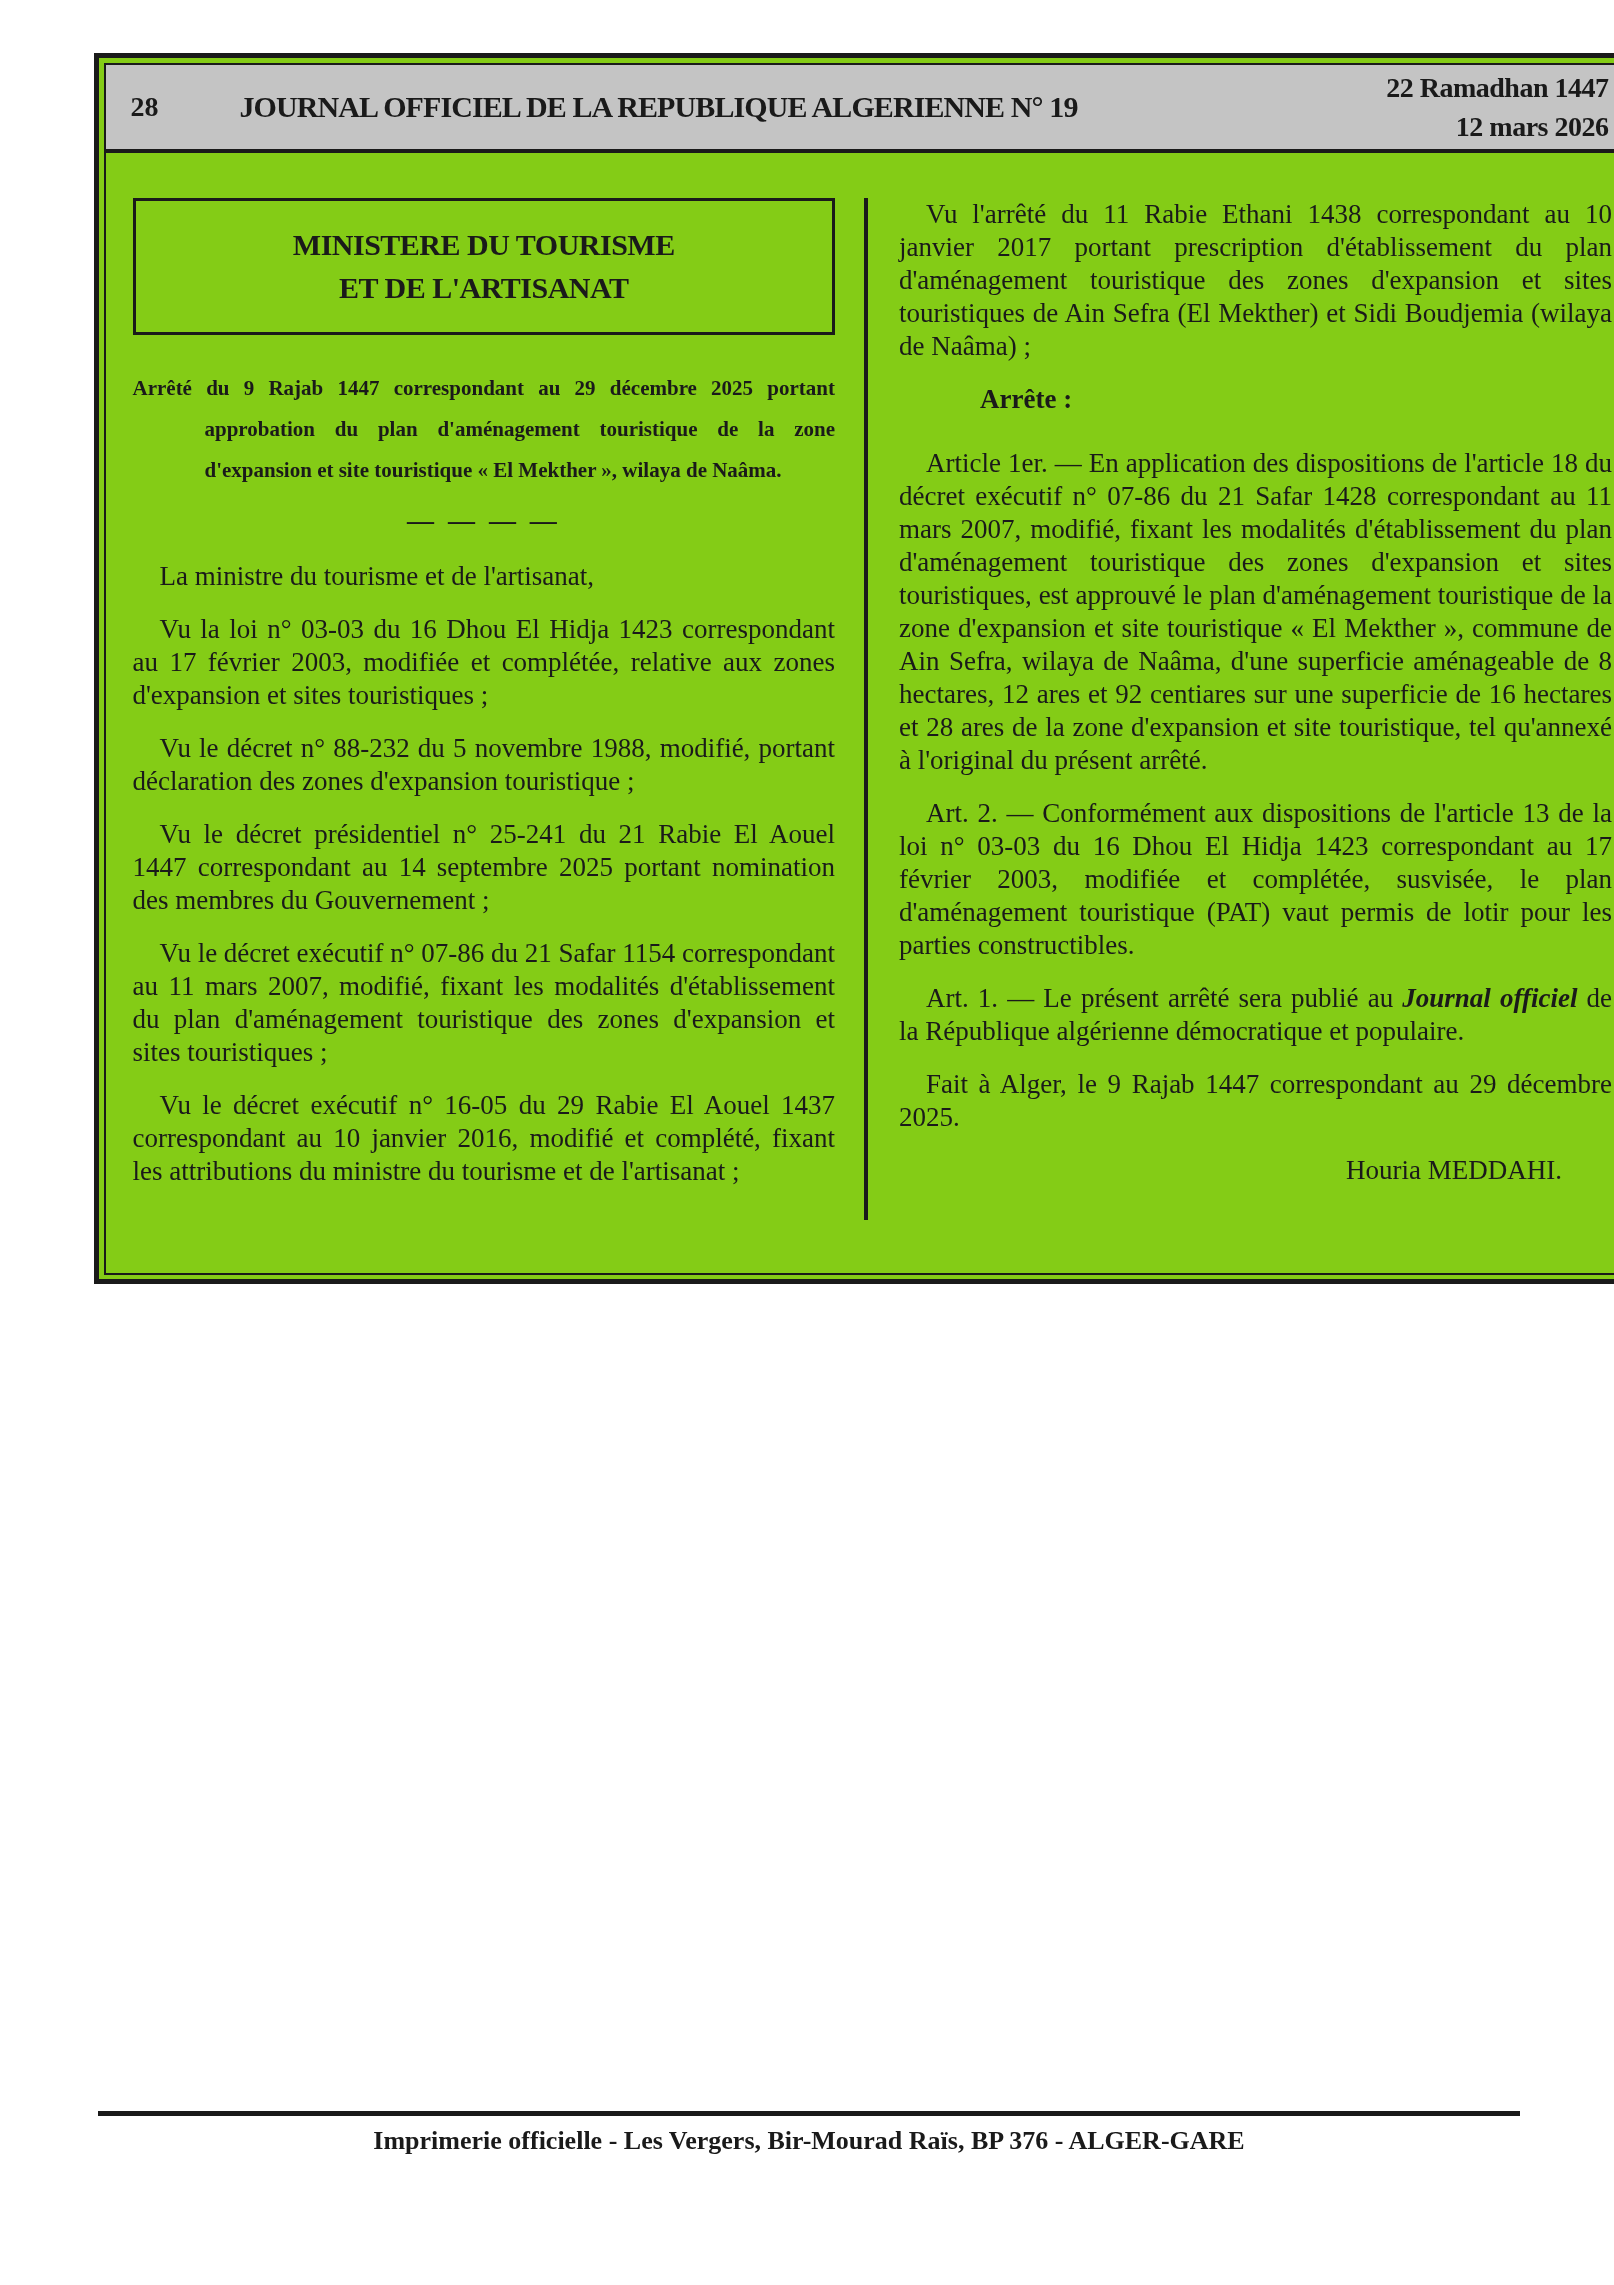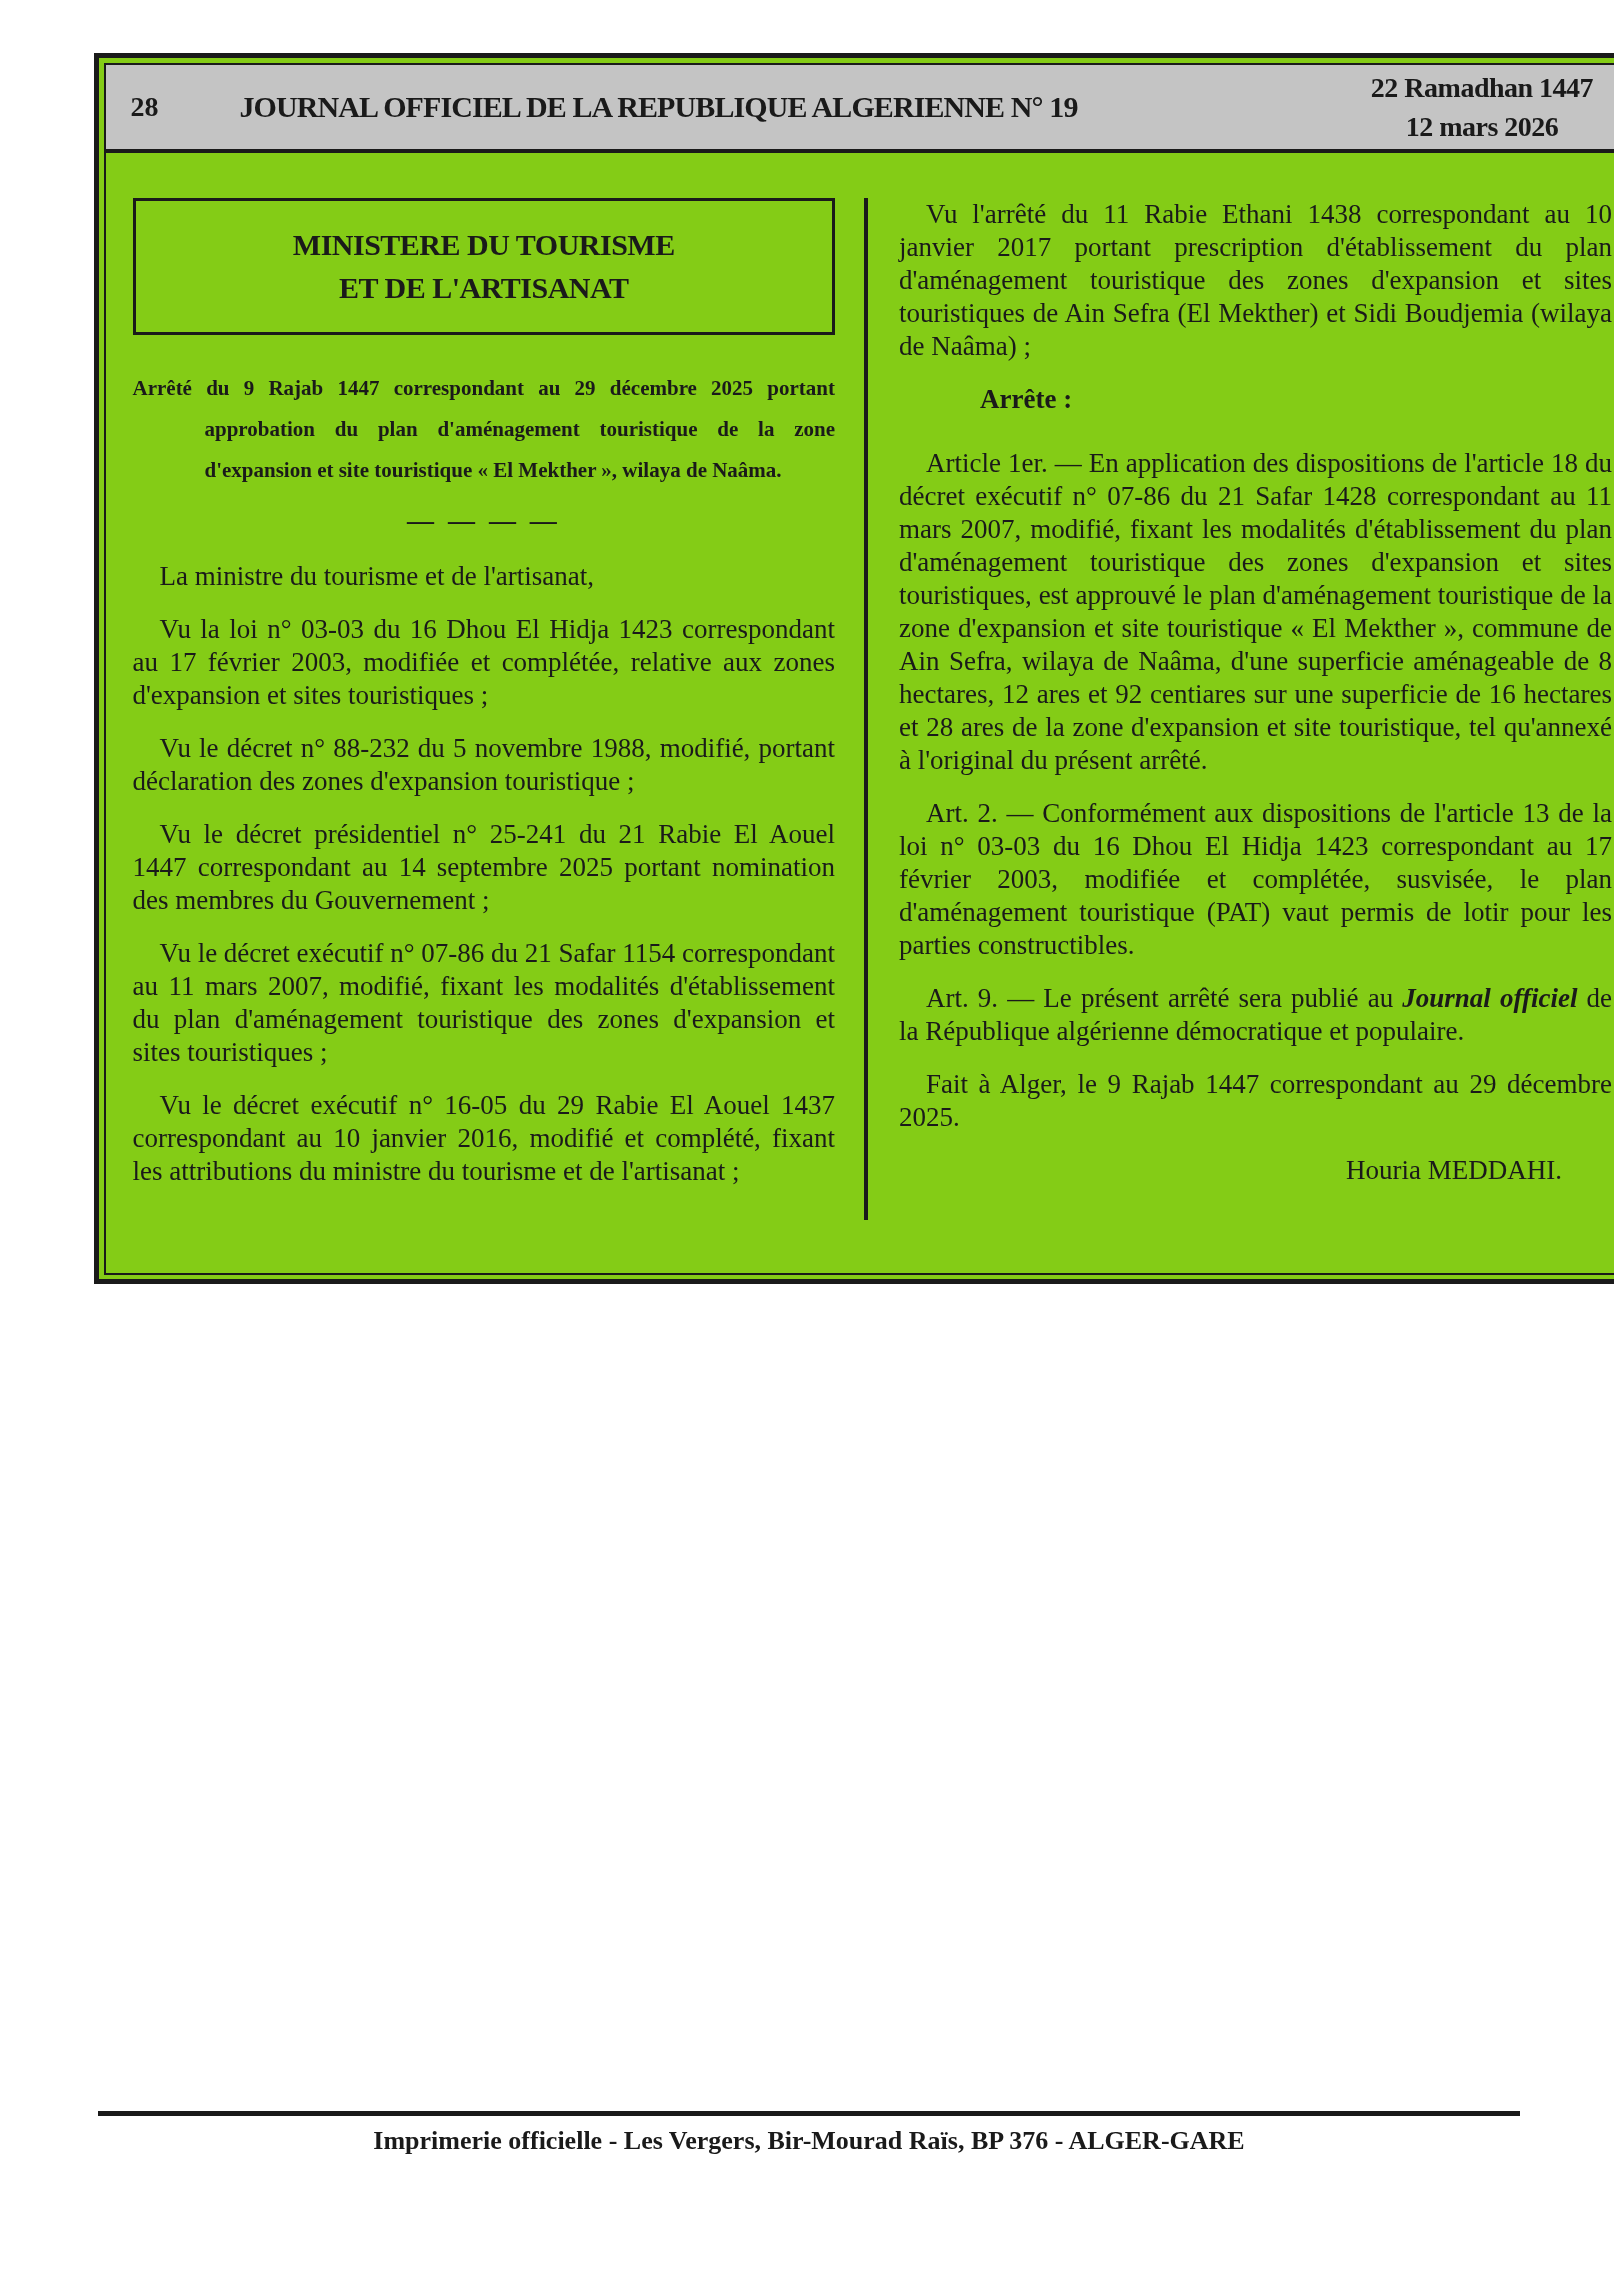--- a/index.html
+++ b/index.html
@@ -29,21 +29,21 @@
     border-bottom: 4.5px solid #1a1a1a;
     display: flex; align-items: center;
     padding: 0 18px 0 25px;
   }
   .band-pageno { width: 109px; font-weight: bold; font-size: 28px; }
   .band-title {
     flex: 1; text-align: left;
     font-weight: bold; font-size: 30px; letter-spacing: -0.9px;
   }
   .band-dates {
-    width: 253px; text-align: center;
+    width: 253px; text-align: right;
     font-weight: bold; font-size: 28px; line-height: 39px;
     letter-spacing: -0.5px;
   }
   .content { flex: 1; display: flex; position: relative; }
   .divider {
     position: absolute; left: calc(50% - 1.8px); top: 45px;
     width: 3.6px; height: 1022px; background: #1a1a1a;
   }
   .col {
     width: 50%;
@@ -125,21 +125,21 @@
         <p class="para">Vu le décret présidentiel n° 25-241 du 21 Rabie El Aouel 1447 correspondant au 14 septembre 2025 portant nomination des membres du Gouvernement ;</p>
         <p class="para">Vu le décret exécutif n° 07-86 du 21 Safar 1154 correspondant au 11 mars 2007, modifié, fixant les modalités d'établissement du plan d'aménagement touristique des zones d'expansion et sites touristiques ;</p>
         <p class="para">Vu le décret exécutif n° 16-05 du 29 Rabie El Aouel 1437 correspondant au 10 janvier 2016, modifié et complété, fixant les attributions du ministre du tourisme et de l'artisanat ;</p>
       </div>
 
       <div class="col col-right">
         <p class="para">Vu l'arrêté du 11 Rabie Ethani 1438 correspondant au 10 janvier 2017 portant prescription d'établissement du plan d'aménagement touristique des zones d'expansion et sites touristiques de Ain Sefra (El Mekther) et Sidi Boudjemia (wilaya de Naâma) ;</p>
         <p class="para arrete-label">Arrête :</p>
         <p class="para">Article 1er. — En application des dispositions de l'article 18 du décret exécutif n° 07-86 du 21 Safar 1428 correspondant au 11 mars 2007, modifié, fixant les modalités d'établissement du plan d'aménagement touristique des zones d'expansion et sites touristiques, est approuvé le plan d'aménagement touristique de la zone d'expansion et site touristique « El Mekther », commune de Ain Sefra, wilaya de Naâma, d'une superficie aménageable de 8 hectares, 12 ares et 92 centiares sur une superficie de 16 hectares et 28 ares de la zone d'expansion et site touristique, tel qu'annexé à l'original du présent arrêté.</p>
         <p class="para">Art. 2. — Conformément aux dispositions de l'article 13 de la loi n° 03-03 du 16 Dhou El Hidja 1423 correspondant au 17 février 2003, modifiée et complétée, susvisée, le plan d'aménagement touristique (PAT) vaut permis de lotir pour les parties constructibles.</p>
-        <p class="para"><span>Art. 9. — Le présent arrêté sera publié au </span><span class="it">Journal officiel</span><span> de la République algérienne démocratique et populaire.</span></p>
+        <p class="para"><span>Art. 1. — Le présent arrêté sera publié au </span><span class="it">Journal officiel</span><span> de la République algérienne démocratique et populaire.</span></p>
         <p class="para">Fait à Alger, le 9 Rajab 1447 correspondant au 29 décembre 2025.</p>
         <p class="para signature">Houria MEDDAHI.</p>
       </div>
     </div>
 
   </div>
 </div>
 
 <div class="footer-rule"></div>
 <div class="footer-text">Imprimerie officielle - Les Vergers, Bir-Mourad Raïs, BP 376 - ALGER-GARE</div>

